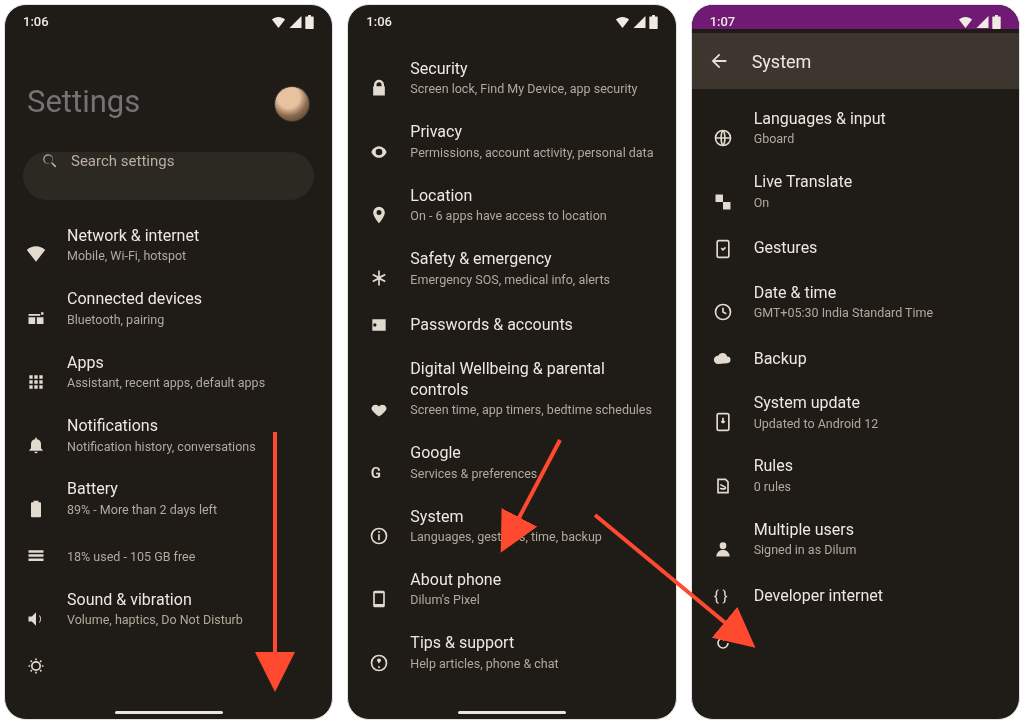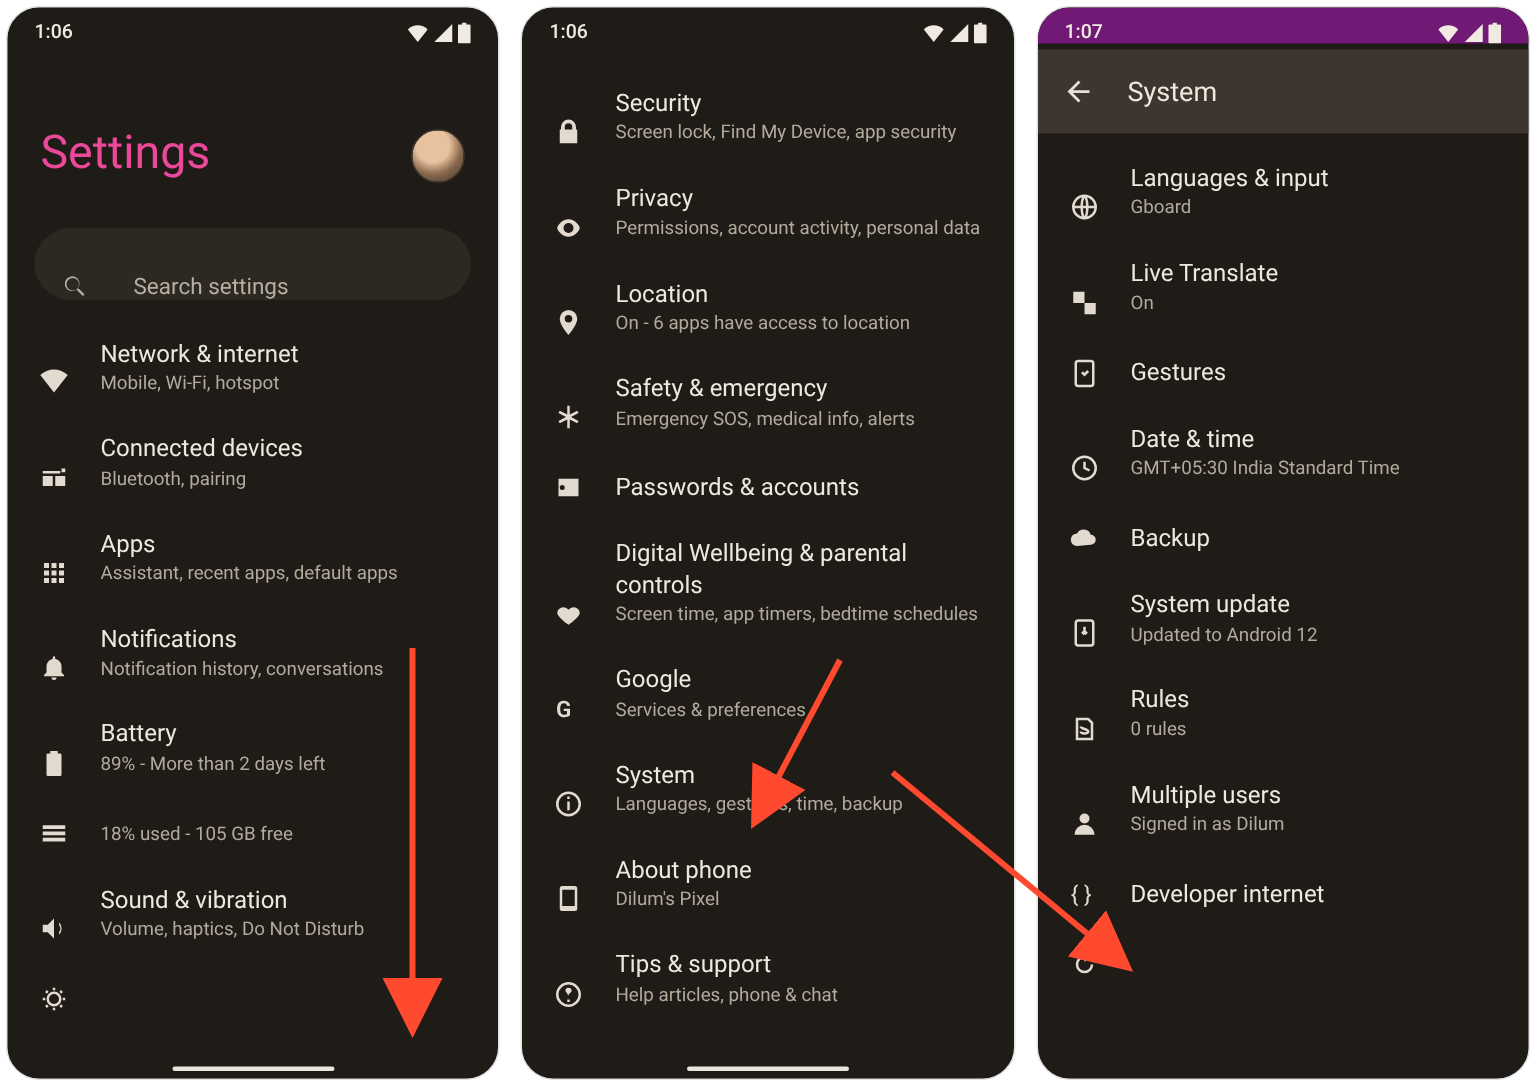--- a/index.html
+++ b/index.html
@@ -36,40 +36,40 @@
   .status-right svg { display: block; }
 
   
   .header1 {
     padding: 50px 22px 24px;
     position: relative;
   }
   .title-big {
     font-size: 31px;
     font-weight: 400;
-    color: #ec4899;
+    color: #737373;
   }
   .avatar {
     position: absolute;
     right: 22px;
     top: 54px;
     width: 36px; height: 36px;
     border-radius: 50%;
     background: radial-gradient(circle at 40% 30%, #e8c29f 0 35%, #8b6a4e 60%, #3a2f24 100%);
     border: 1px solid #3a342d;
   }
   .search-pill {
     margin: 8px 18px 10px;
     background: #2c2822;
     border-radius: 26px;
     height: 48px;
     display: flex;
-    align-items: flex-end;
+    align-items: flex-start;
     padding: 0 18px;
-    gap: 30px;
+    gap: 12px;
     color: #b8aea1;
   }
   .search-pill .ph { font-size: 15px; }
 
   .list { padding: 4px 0 0; }
   .item {
     display: flex;
     align-items: flex-end;
     gap: 20px;
     padding: 12px 20px;

